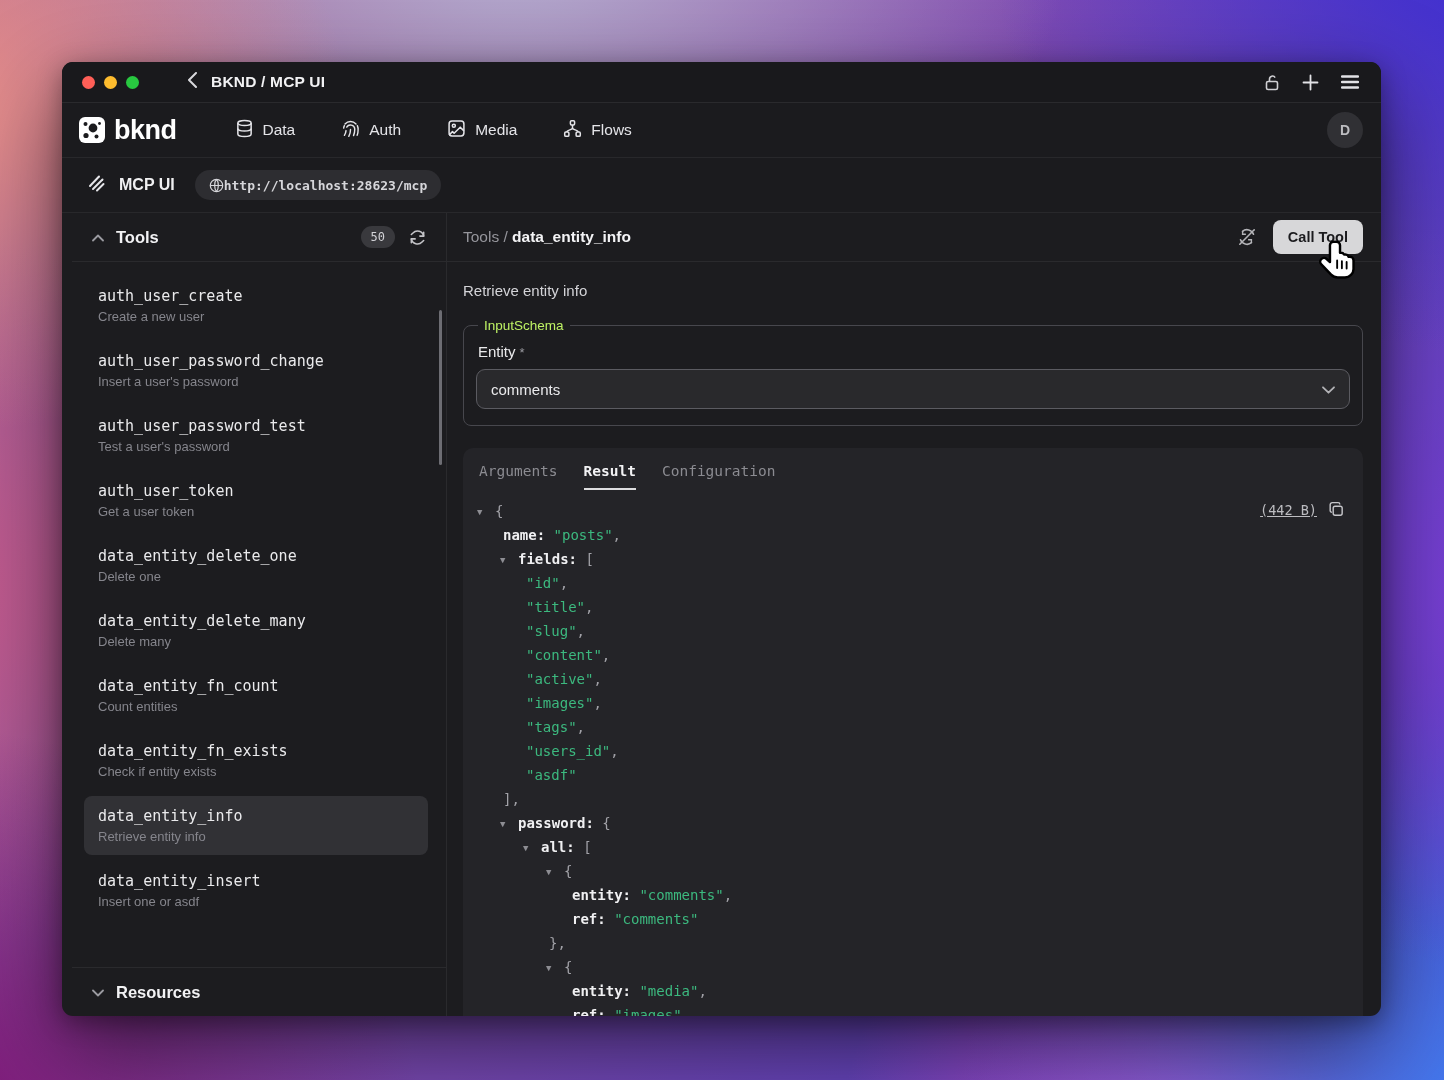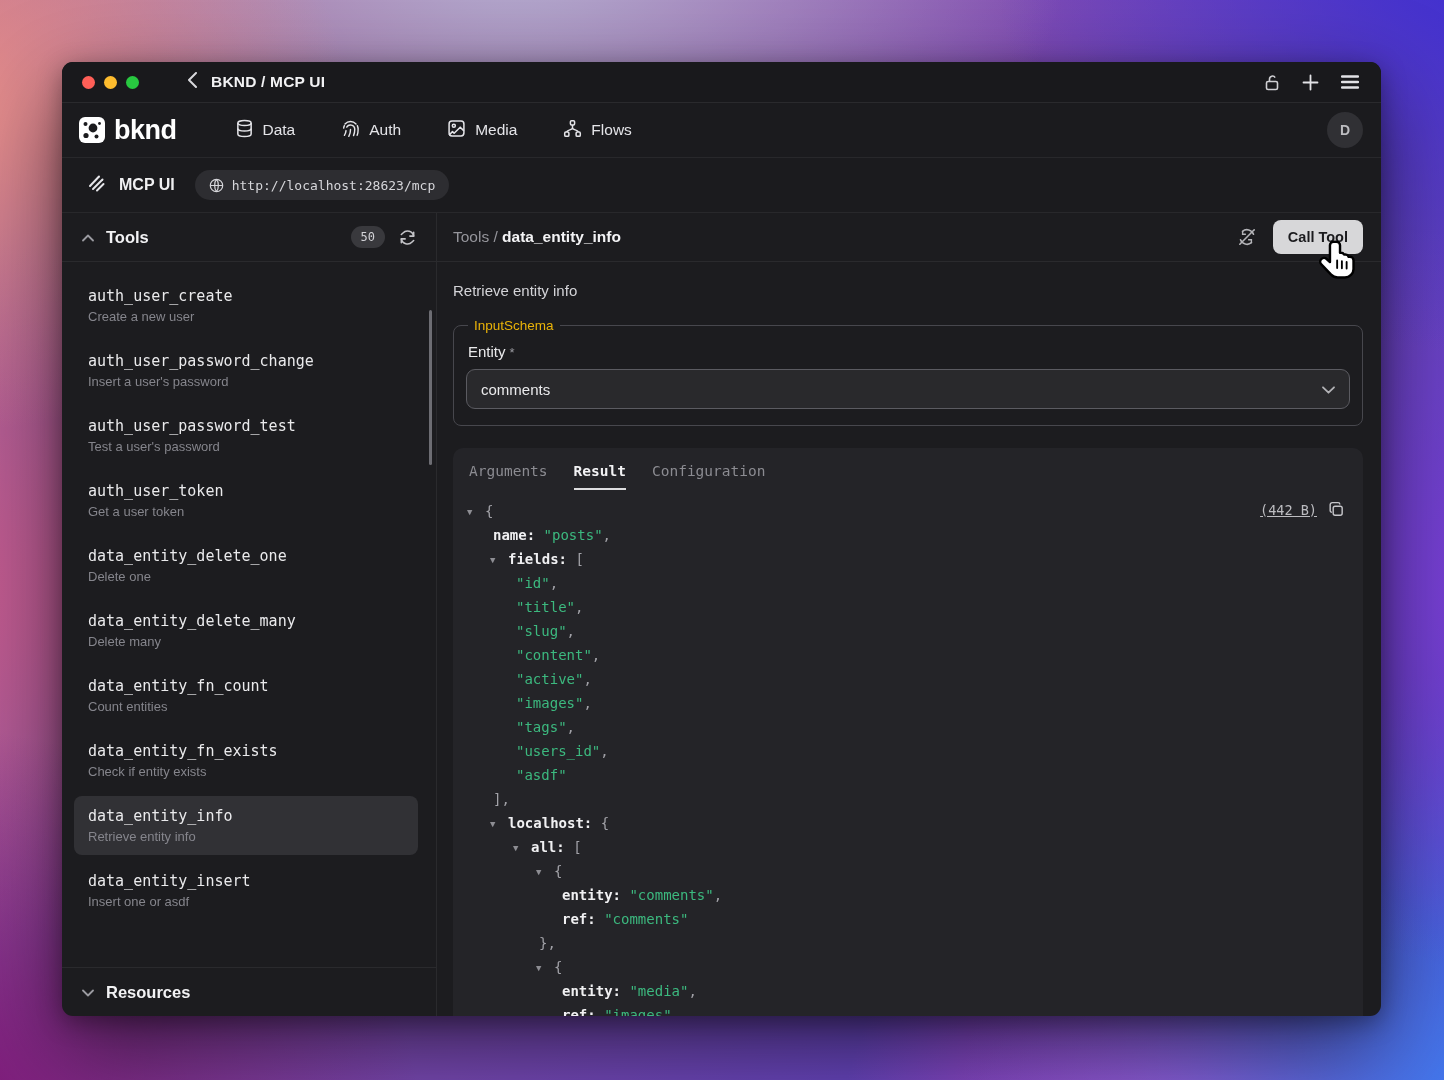--- a/index.html
+++ b/index.html
@@ -43,24 +43,24 @@
   .navitem { display:flex; align-items:center; gap:9px; color:#e4e4e8; font-size:15.5px; cursor:default; }
   .avatar { margin-left:auto; margin-right:18px; width:36px; height:36px; border-radius:50%;
     background:#303034; color:#bcbcc0; display:flex; align-items:center; justify-content:center;
     font-size:14px; font-weight:600; }
   
   .mcpbar { height:55px; background:#1b1b1e; border-bottom:1px solid #28282b;
     display:flex; align-items:center; flex:none; }
   .mcp-icon { margin-left:25px; }
   .mcp-label { margin-left:12px; font-weight:700; font-size:16px; color:#f0f0f2; }
   .url-pill { margin-left:20px; height:30px; background:#2d2d31; border-radius:15px;
-    display:flex; align-items:center; gap:8px; padding:0 14px; color:#d6d6da; }
+    display:flex; align-items:center; gap:0; padding:0 14px; color:#d6d6da;font-weight:bold; }
   .url-text { font-family:"DejaVu Sans Mono", monospace; font-size:13px; }
   
-  .content { flex:1; display:flex; min-height:0; }
+  .content { flex:1; display:flex; min-height:0;margin-left:10px; }
   .sidebar { width:375px; flex:none; border-right:1px solid #2a2a2d; display:flex;
     flex-direction:column; position:relative; }
   .side-head { height:49px; border-bottom:1px solid #2a2a2d; display:flex; align-items:center; flex:none; }
   .chev { color:#9a9aa0; margin-left:20px; }
   .side-title { margin-left:12px; font-weight:700; font-size:16.5px; color:#f2f2f4; }
   .count-badge { margin-left:auto; background:#39393d; color:#d2d2d6; border-radius:12px;
     font-family:"DejaVu Sans Mono", monospace; font-size:12px; padding:4px 10px; }
   .refresh-btn { margin-left:14px; margin-right:20px; color:#c4c4c8; display:flex; }
   .tool-list { flex:1; overflow:hidden; padding-top:14px; }
   .tool-item { margin:0 18px 6px 12px; padding:11px 14px; border-radius:8px; cursor:default; }
@@ -77,21 +77,21 @@
   .crumb .root, .crumb .sep { color:#95959b; }
   .crumb .cur { color:#f4f4f6; font-weight:700; }
   .head-actions { margin-left:auto; display:flex; align-items:center; gap:16px; margin-right:18px; }
   .syncoff { color:#b4b4b8; display:flex; }
   .call-btn { background:#d7d7d9; color:#1b1b1e; font-weight:600; font-size:14.5px;
     border:none; border-radius:8px; padding:9px 15px; cursor:pointer; }
   .main-body { flex:1; min-height:0; overflow:hidden; display:flex; flex-direction:column; }
   .tool-desc-line { margin:20px 16px 0; font-size:15px; color:#d4d4d8; }
   fieldset.schema { margin:19px 18px 0 16px; border:1px solid #47474d; border-radius:8px;
     padding:4px 12px 16px; }
-  fieldset.schema legend { font-size:13.5px; color:#eab308; padding:0 6px; margin-left:2px; }
+  fieldset.schema legend { font-size:13.5px; color:#bef264; padding:0 6px; margin-left:2px; }
   .field-label { font-size:15px; color:#eaeaec; margin:6px 0 9px 2px; }
   .req { color:#9a9aa0; margin-left:4px; font-size:13px; }
   .select { height:40px; background:#29292c; border:1px solid #5b5b61; border-radius:9px;
     display:flex; align-items:center; padding:0 14px; cursor:default; }
   .select-value { font-size:15px; color:#eaeaec; }
   .select .sel-chev { margin-left:auto; color:#b2b2b6; }
   
   .result-card { margin:22px 18px 0 16px; background:#242428; border-radius:10px 10px 0 0;
     flex:1; min-height:0; display:flex; flex-direction:column; }
   .tabs { display:flex; gap:26px; padding:15px 16px 0; flex:none;
@@ -352,21 +352,21 @@
                 <div class="jline" style="padding-left:60px"><span class="sp"></span><span class="s">"id"</span><span class="p">,</span></div>
                 <div class="jline" style="padding-left:60px"><span class="sp"></span><span class="s">"title"</span><span class="p">,</span></div>
                 <div class="jline" style="padding-left:60px"><span class="sp"></span><span class="s">"slug"</span><span class="p">,</span></div>
                 <div class="jline" style="padding-left:60px"><span class="sp"></span><span class="s">"content"</span><span class="p">,</span></div>
                 <div class="jline" style="padding-left:60px"><span class="sp"></span><span class="s">"active"</span><span class="p">,</span></div>
                 <div class="jline" style="padding-left:60px"><span class="sp"></span><span class="s">"images"</span><span class="p">,</span></div>
                 <div class="jline" style="padding-left:60px"><span class="sp"></span><span class="s">"tags"</span><span class="p">,</span></div>
                 <div class="jline" style="padding-left:60px"><span class="sp"></span><span class="s">"users_id"</span><span class="p">,</span></div>
                 <div class="jline" style="padding-left:60px"><span class="sp"></span><span class="s">"asdf"</span></div>
                 <div class="jline" style="padding-left:37px"><span class="sp"></span><span class="p">],</span></div>
-                <div class="jline" style="padding-left:37px"><span class="tri">▼</span><span class="k">localhost: </span><span class="p">{</span></div>
+                <div class="jline" style="padding-left:37px"><span class="tri">▼</span><span class="k">password: </span><span class="p">{</span></div>
                 <div class="jline" style="padding-left:60px"><span class="tri">▼</span><span class="k">all: </span><span class="p">[</span></div>
                 <div class="jline" style="padding-left:83px"><span class="tri">▼</span><span class="p">{</span></div>
                 <div class="jline" style="padding-left:106px"><span class="sp"></span><span class="k">entity: </span><span class="s">"comments"</span><span class="p">,</span></div>
                 <div class="jline" style="padding-left:106px"><span class="sp"></span><span class="k">ref: </span><span class="s">"comments"</span></div>
                 <div class="jline" style="padding-left:83px"><span class="sp"></span><span class="p">},</span></div>
                 <div class="jline" style="padding-left:83px"><span class="tri">▼</span><span class="p">{</span></div>
                 <div class="jline" style="padding-left:106px"><span class="sp"></span><span class="k">entity: </span><span class="s">"media"</span><span class="p">,</span></div>
                 <div class="jline" style="padding-left:106px"><span class="sp"></span><span class="k">ref: </span><span class="s">"images"</span></div>
               </div>
           </div>

